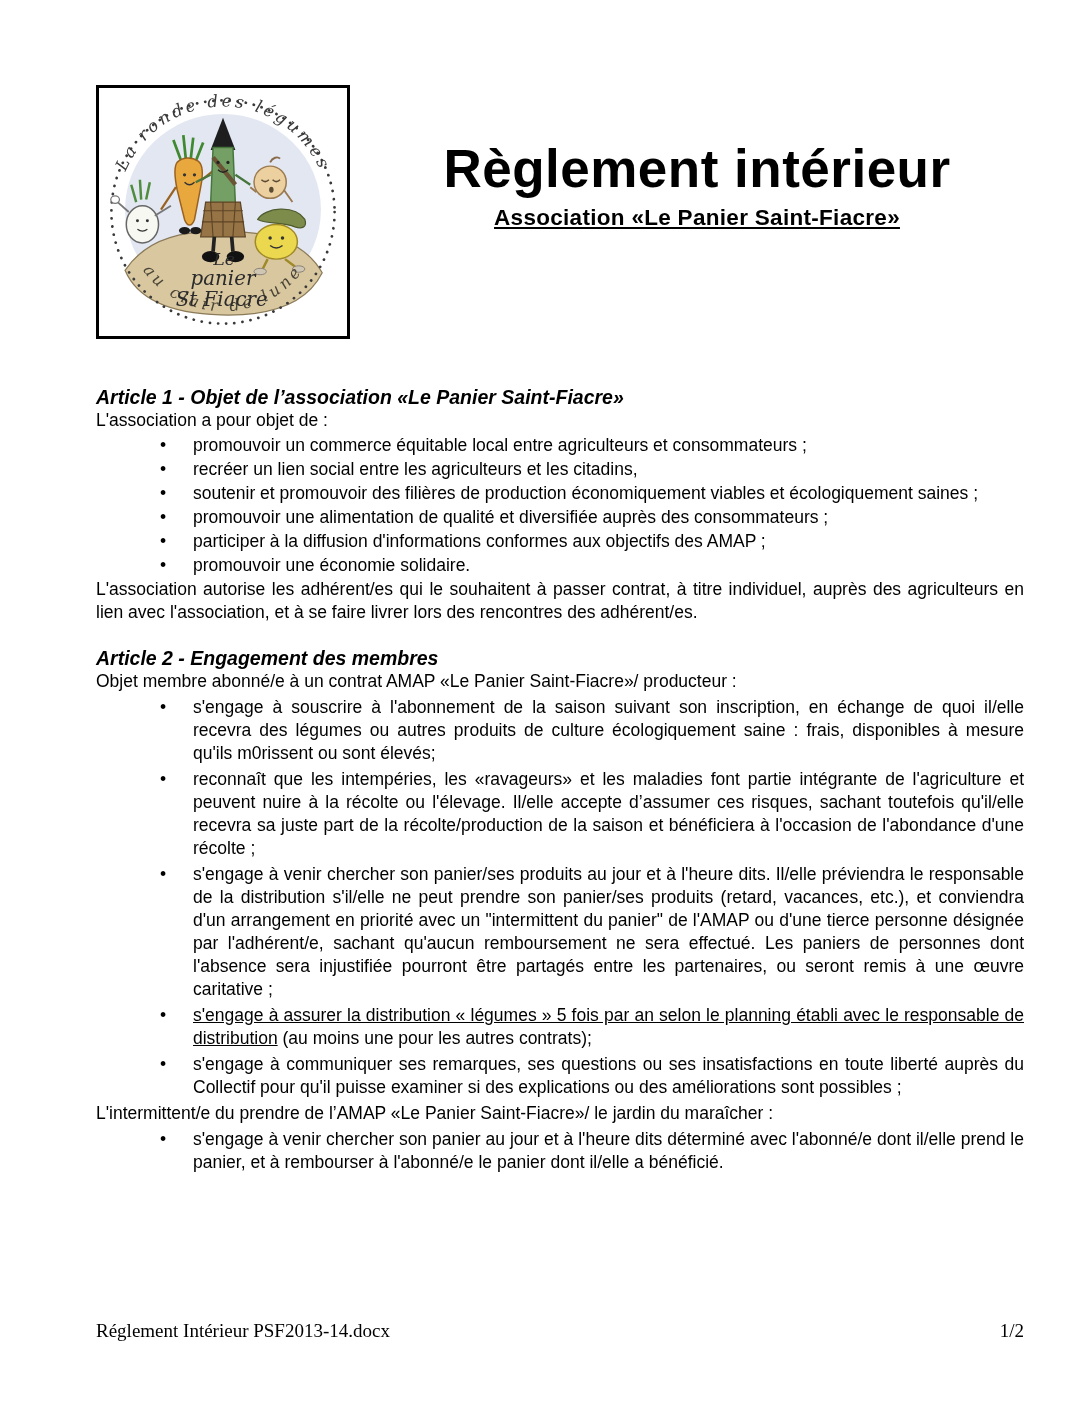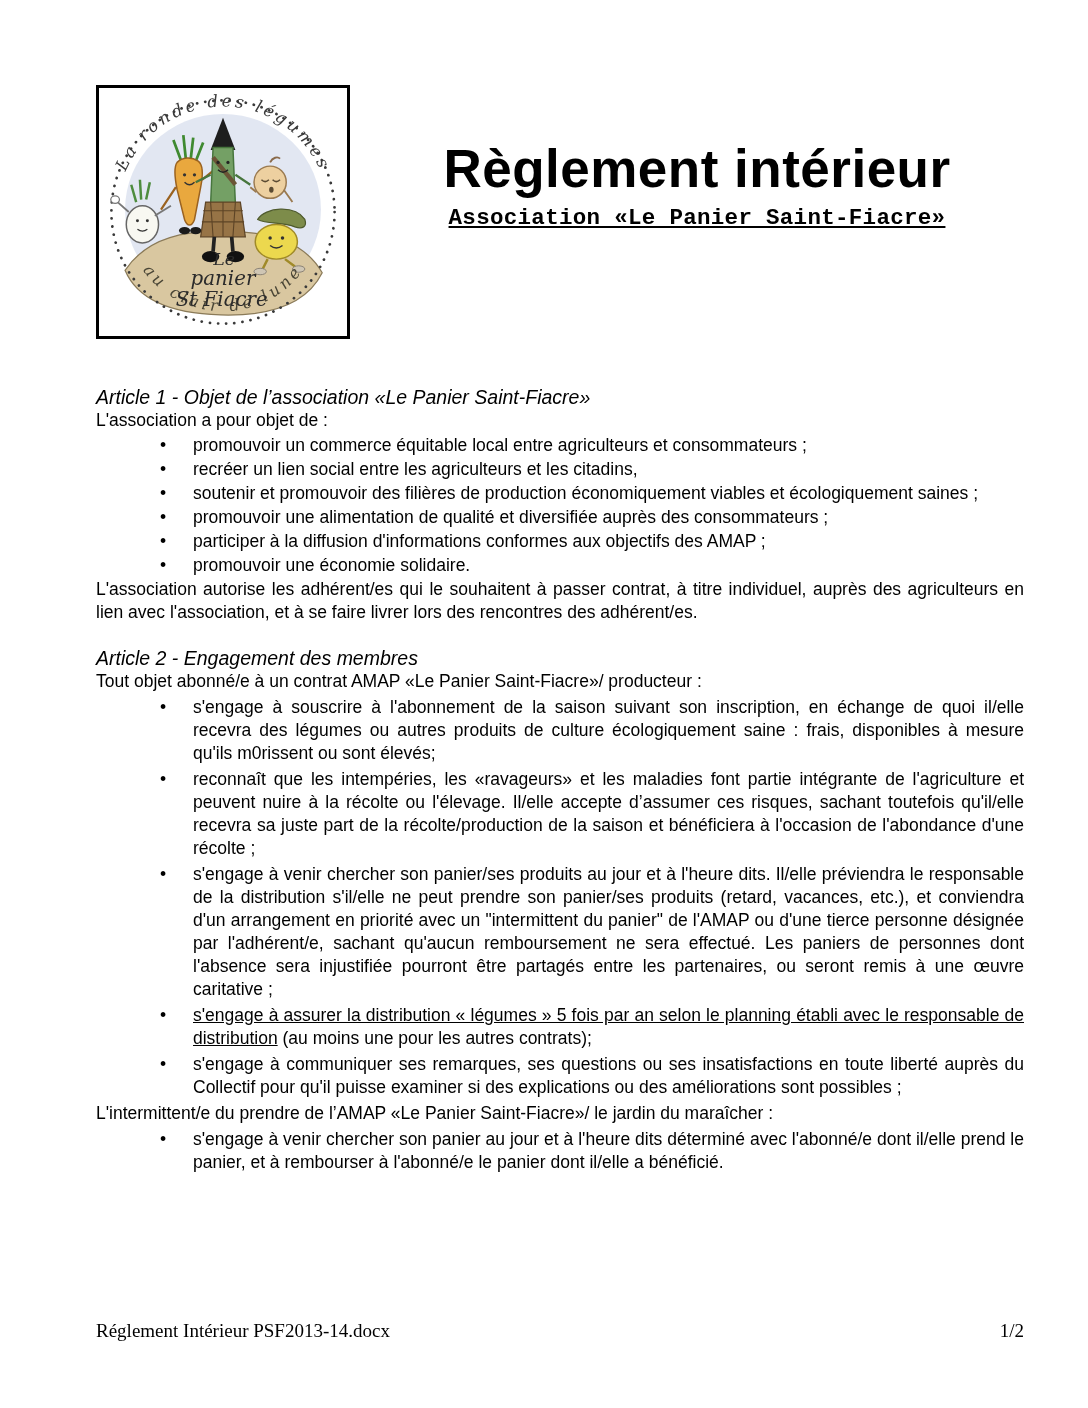--- a/index.html
+++ b/index.html
@@ -10,23 +10,23 @@
   .page { position:absolute; inset:0; padding:85px 64px 0 96px; box-sizing:border-box; }
 
   .header { display:flex; }
   .logo-box {
     width:248px; height:248px; border:3px solid #000; flex:0 0 auto;
     background:#fff; overflow:hidden;
   }
   .logo-box svg { display:block; width:248px; height:248px; }
   .title-col { flex:1; text-align:center; padding-top:56px;padding-left:20px; }
   .doc-title { font-size:53px; font-weight:bold; line-height:1.04; letter-spacing:0.5px; }
-  .doc-subtitle { font-size:22.5px; font-weight:bold; text-decoration:underline; margin-top:9px; letter-spacing:0.3px;font-family:Liberation Mono, monospace; }
+  .doc-subtitle { font-size:22.5px; font-weight:bold; text-decoration:underline; margin-top:9px; letter-spacing:0.3px; }
 
-  .art-heading { font-size:19.5px; font-weight:normal; font-style:italic; margin:0; line-height:24px; }
+  .art-heading { font-size:19.5px; font-weight:bold; font-style:italic; margin:0; line-height:24px; }
   .art1-head { margin-top:46px; }
   .art2-head { margin-top:22px; }
 
   p.body { font-size:17.5px; line-height:23px; text-align:justify; margin:0; }
   .intro { margin-top:4px; }
   .closing { margin-top:1px; }
   .intermittent { margin-top:22px; }
 
   ul.blist { margin:2px 0 0 0; padding:0; list-style:none; }
   .blist li {
@@ -146,21 +146,21 @@
     <li>promouvoir un commerce équitable local entre agriculteurs et consommateurs ;</li>
     <li>recréer un lien social entre les agriculteurs et les citadins,</li>
     <li>soutenir et promouvoir des filières de production économiquement viables et écologiquement saines ;</li>
     <li>promouvoir une alimentation de qualité et diversifiée auprès des consommateurs ;</li>
     <li>participer à la diffusion d'informations conformes aux objectifs des AMAP ;</li>
     <li>promouvoir une économie solidaire.</li>
   </ul>
   <p class="body closing">L'association autorise les adhérent/es qui le souhaitent à passer contrat, à titre individuel, auprès des agriculteurs en lien avec l'association, et à se faire livrer lors des rencontres des adhérent/es.</p>
 
   <h2 class="art-heading art2-head">Article 2 - Engagement des membres</h2>
-  <p class="body intro">Tout objet abonné/e à un contrat AMAP «Le Panier Saint-Fiacre»/ producteur :</p>
+  <p class="body intro">Objet membre abonné/e à un contrat AMAP «Le Panier Saint-Fiacre»/ producteur :</p>
   <ul class="blist a2">
     <li>s'engage à souscrire à l'abonnement de la saison suivant son inscription, en échange de quoi il/elle recevra des légumes ou autres produits de culture écologiquement saine : frais, disponibles à mesure qu'ils m0rissent ou sont élevés;</li>
     <li>reconnaît que les intempéries, les «ravageurs» et les maladies font partie intégrante de l'agriculture et peuvent nuire à la récolte ou l'élevage. Il/elle accepte d’assumer ces risques, sachant toutefois qu'il/elle recevra sa juste part de la récolte/production de la saison et bénéficiera à l'occasion de l'abondance d'une récolte ;</li>
     <li>s'engage à venir chercher son panier/ses produits au jour et à l'heure dits. Il/elle préviendra le responsable de la distribution s'il/elle ne peut prendre son panier/ses produits (retard, vacances, etc.), et conviendra d'un arrangement en priorité avec un "intermittent du panier" de l'AMAP ou d'une tierce personne désignée par l'adhérent/e, sachant qu'aucun remboursement ne sera effectué. Les paniers de personnes dont l'absence sera injustifiée pourront être partagés entre les partenaires, ou seront remis à une œuvre caritative ;</li>
     <li><span class="bold-ul">s'engage à assurer la distribution « légumes » 5 fois par an selon le planning établi avec le responsable de distribution</span><span> (au moins une pour les autres contrats);</span></li>
     <li>s'engage à communiquer ses remarques, ses questions ou ses insatisfactions en toute liberté auprès du Collectif pour qu'il puisse examiner si des explications ou des améliorations sont possibles ;</li>
   </ul>
 
   <p class="body intermittent">L'intermittent/e du prendre de l’AMAP «Le Panier Saint-Fiacre»/ le jardin du maraîcher :</p>
   <ul class="blist a2">

